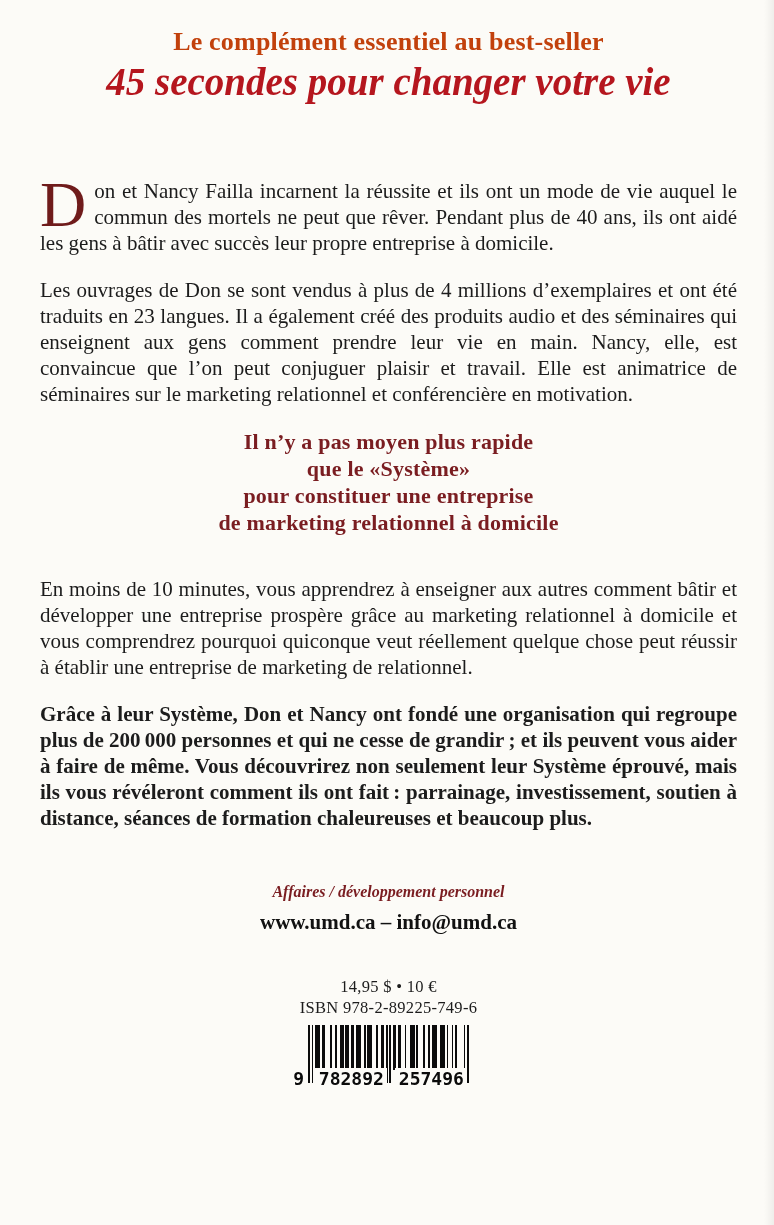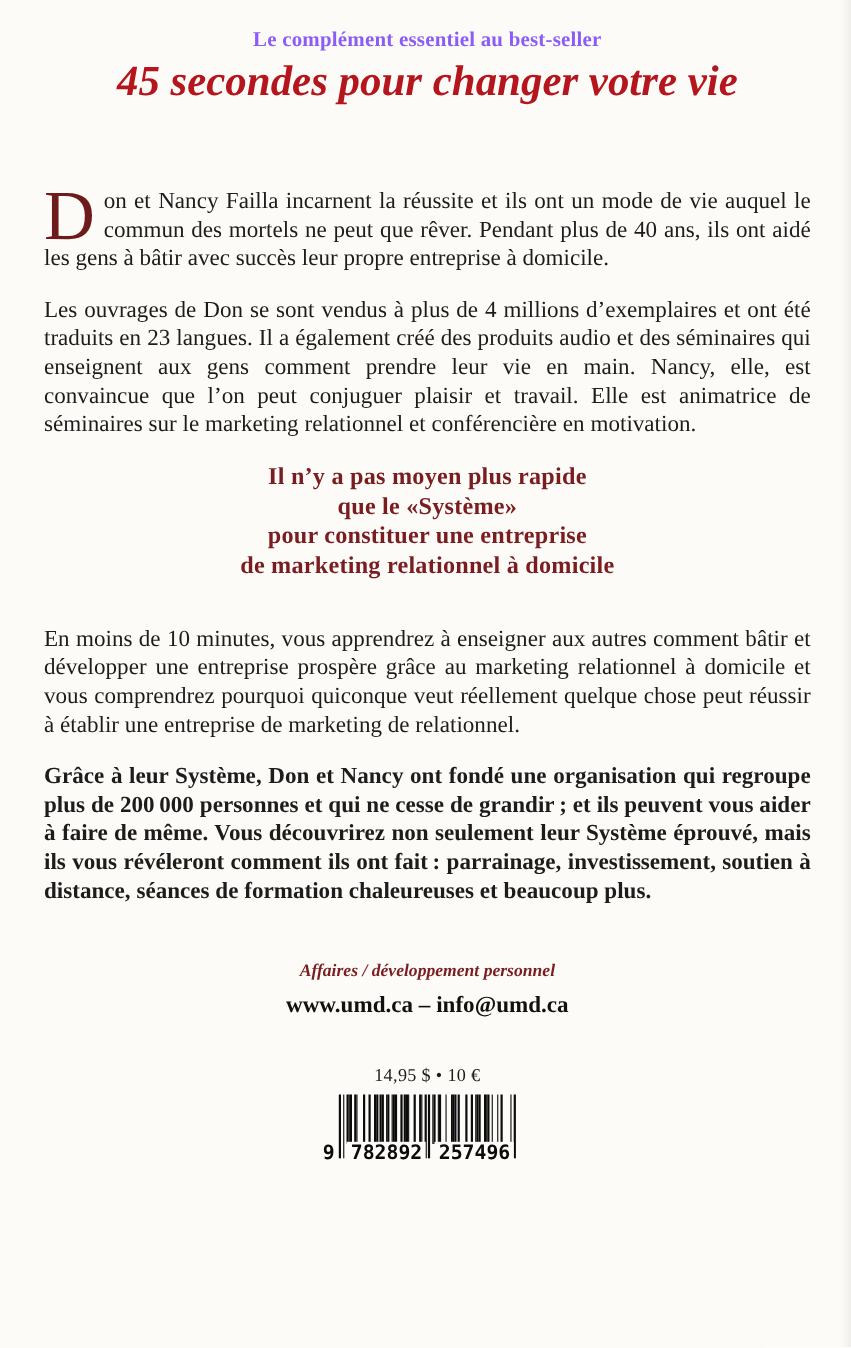--- a/index.html
+++ b/index.html
@@ -24,23 +24,23 @@
     position: absolute;
     top: 0; right: 0;
     width: 10px; height: 100%;
     background: linear-gradient(to right, rgba(0,0,0,0), rgba(0,0,0,0.05));
     pointer-events: none;
   }
 
   .kicker {
     text-align: center;
     font-weight: bold;
-    font-size: 19px;
+    font-size: 26px;
     line-height: 1.2;
-    color: #8b5cf6;
+    color: #c2410c;
     letter-spacing: 0.2px;
   }
   .book-title {
     text-align: center;
     font-style: italic;
     font-size: 39px;
     line-height: 1.12;
     color: #b5161e;
     margin-top: 3px;
     font-weight: 700;
@@ -160,20 +160,21 @@
   </div>
 
   <p class="para p3">En moins de 10 minutes, vous apprendrez à enseigner aux autres comment bâtir et développer une entreprise prospère grâce au marketing relationnel à domicile et vous comprendrez pourquoi quiconque veut réellement quelque chose peut réussir à établir une entreprise de marketing de relationnel.</p>
 
   <p class="para p4">Grâce à leur Système, Don et Nancy ont fondé une organisation qui regroupe plus de 200 000 personnes et qui ne cesse de grandir ; et ils peuvent vous aider à faire de même. Vous découvrirez non seulement leur Système éprouvé, mais ils vous révéleront comment ils ont fait : parrainage, investissement, soutien à distance, séances de formation chaleureuses et beaucoup plus.</p>
 
   <div class="category">Affaires / développement personnel</div>
   <div class="contacts">www.umd.ca – info@umd.ca</div>
 
   <div class="price-line">14,95 $ • 10 €</div>
+  <div class="isbn-line">ISBN 978-2-89225-749-6</div>
 
   <div class="barcode-wrap">
     <div class="barcode">
       <div class="bars" id="barcode-bars">
           <div class="m b tall"></div>
           <div class="m tall"></div>
           <div class="m b tall"></div>
           <div class="m"></div>
           <div class="m b"></div>
           <div class="m b"></div>

